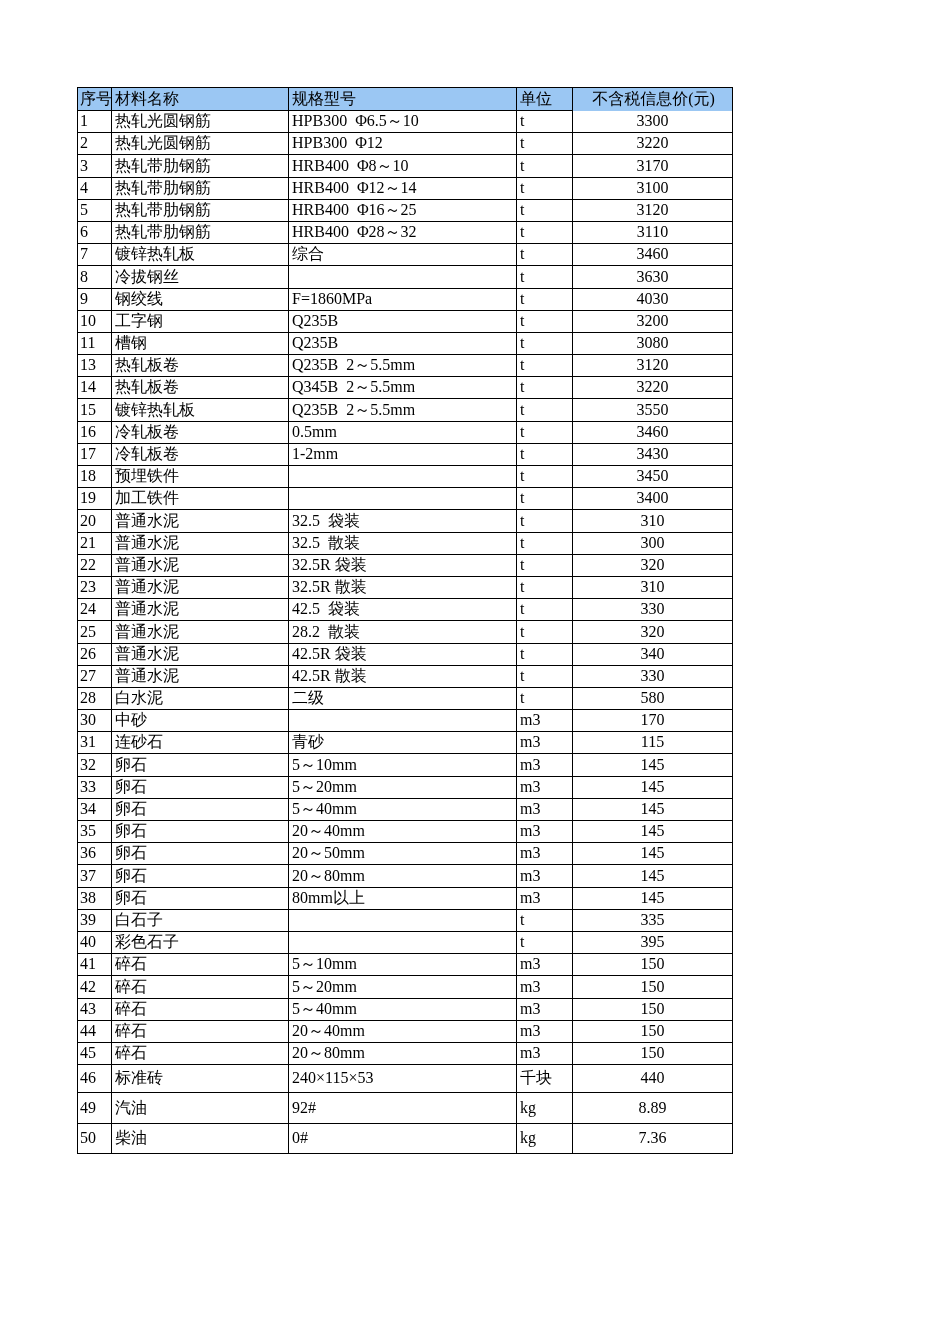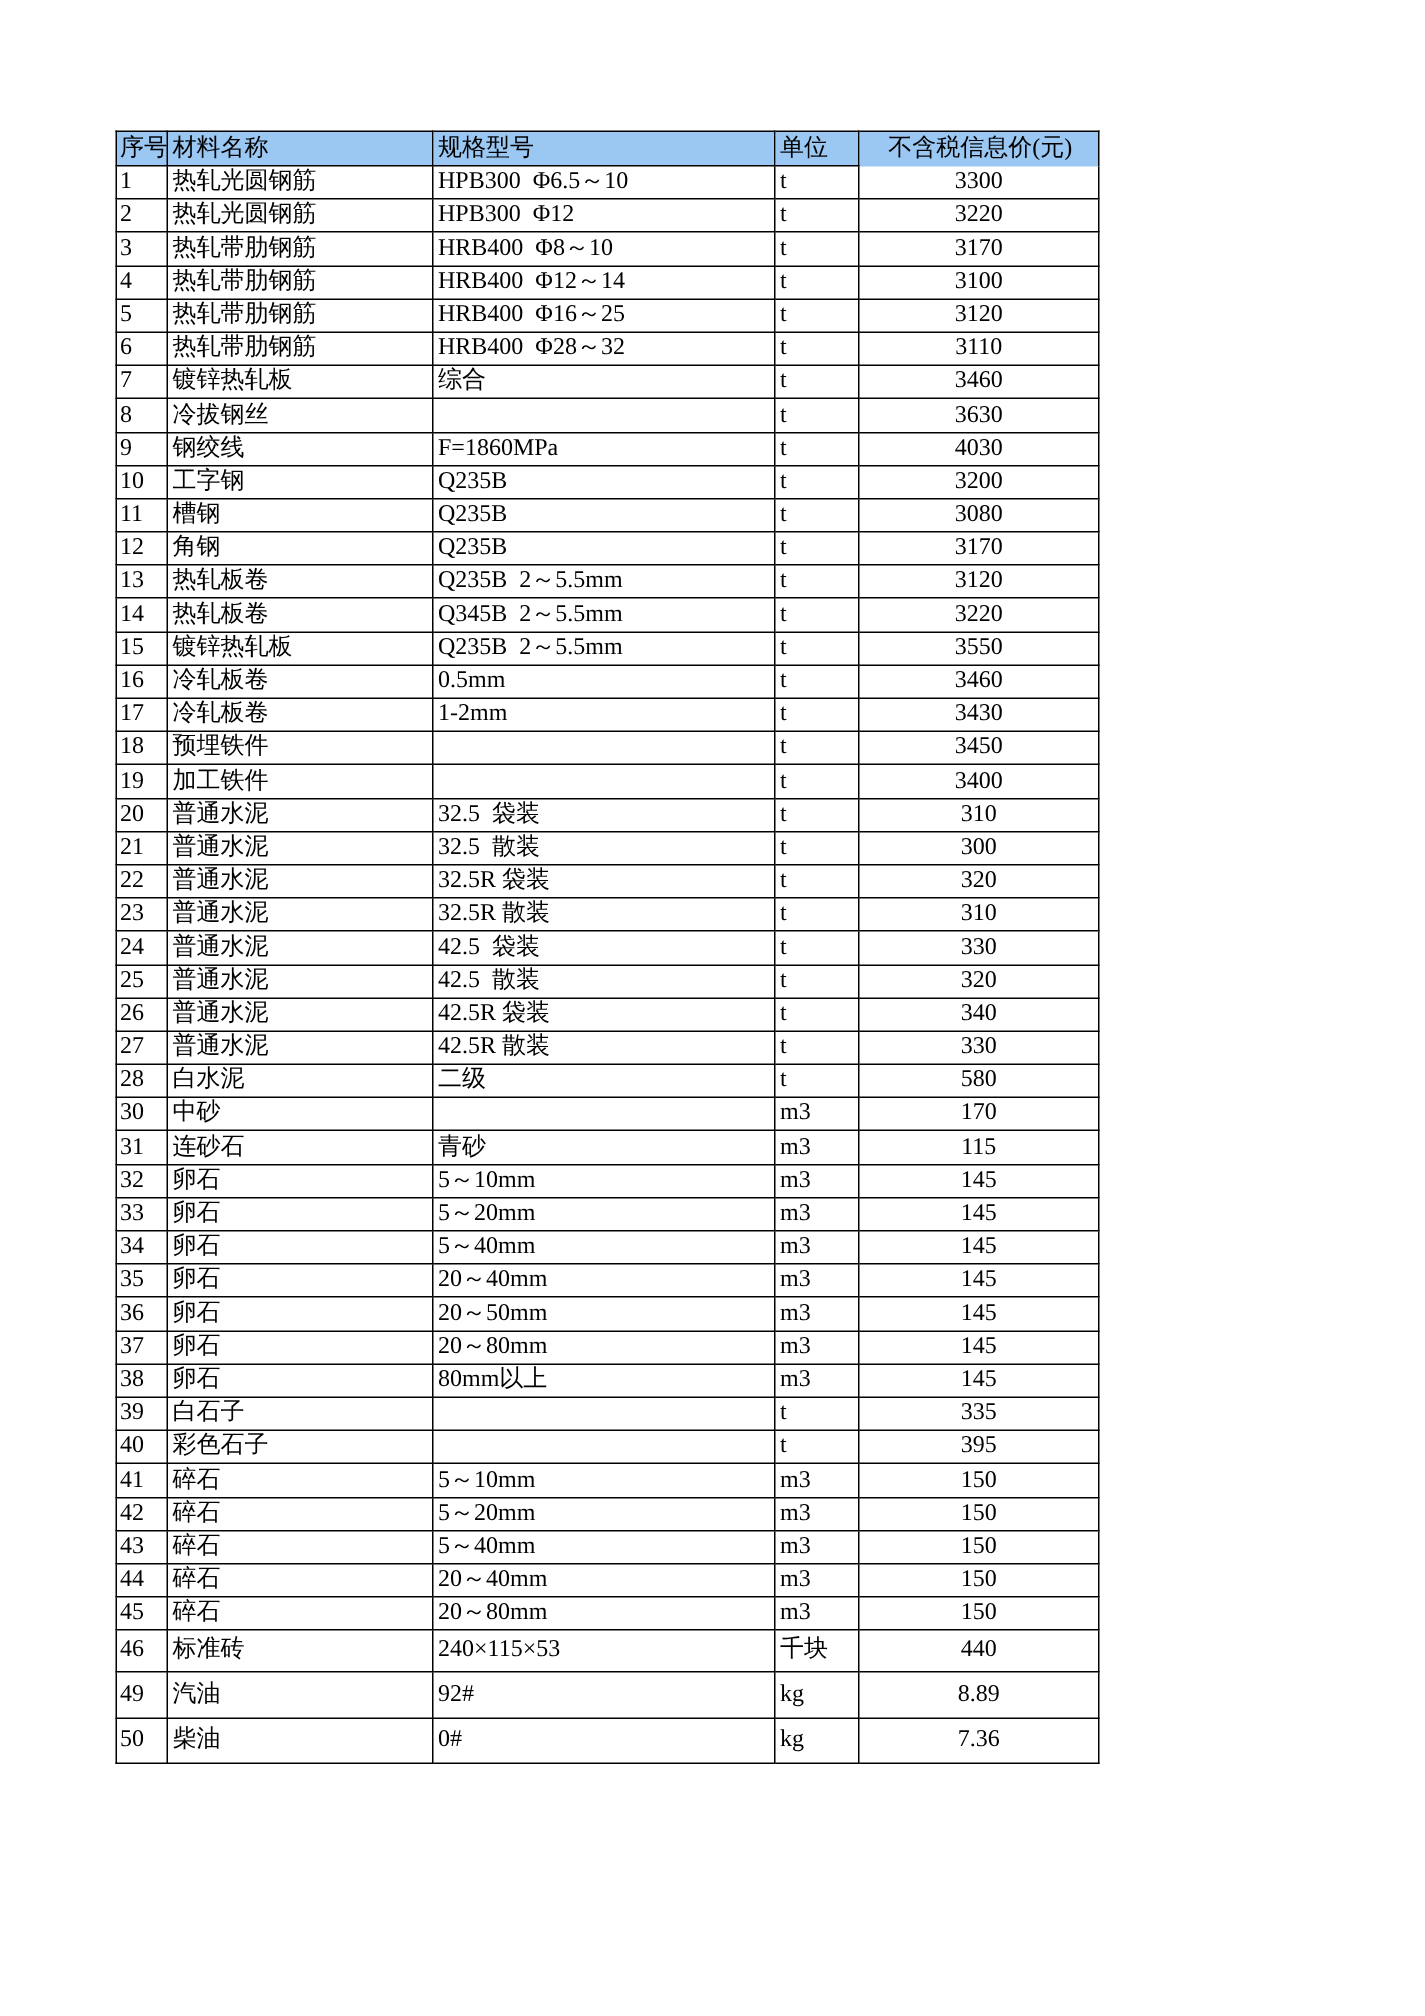--- a/index.html
+++ b/index.html
@@ -143,27 +143,20 @@
           <td class="c4">3200</td>
         </tr>
         <tr>
           <td class="c0">11</td>
           <td class="c1">槽钢</td>
           <td class="c2">Q235B</td>
           <td class="c3">t</td>
           <td class="c4">3080</td>
         </tr>
         <tr>
-          <td class="c0">12</td>
-          <td class="c1">角钢</td>
-          <td class="c2">Q235B</td>
-          <td class="c3">t</td>
-          <td class="c4">3170</td>
-        </tr>
-        <tr>
           <td class="c0">13</td>
           <td class="c1">热轧板卷</td>
           <td class="c2">Q235B  2～5.5mm</td>
           <td class="c3">t</td>
           <td class="c4">3120</td>
         </tr>
         <tr>
           <td class="c0">14</td>
           <td class="c1">热轧板卷</td>
           <td class="c2">Q345B  2～5.5mm</td>
@@ -236,21 +229,21 @@
         <tr>
           <td class="c0">24</td>
           <td class="c1">普通水泥</td>
           <td class="c2">42.5  袋装</td>
           <td class="c3">t</td>
           <td class="c4">330</td>
         </tr>
         <tr>
           <td class="c0">25</td>
           <td class="c1">普通水泥</td>
-          <td class="c2">42.5  散装</td>
+          <td class="c2">28.2  散装</td>
           <td class="c3">t</td>
           <td class="c4">320</td>
         </tr>
         <tr>
           <td class="c0">26</td>
           <td class="c1">普通水泥</td>
           <td class="c2">42.5R 袋装</td>
           <td class="c3">t</td>
           <td class="c4">340</td>
         </tr>

